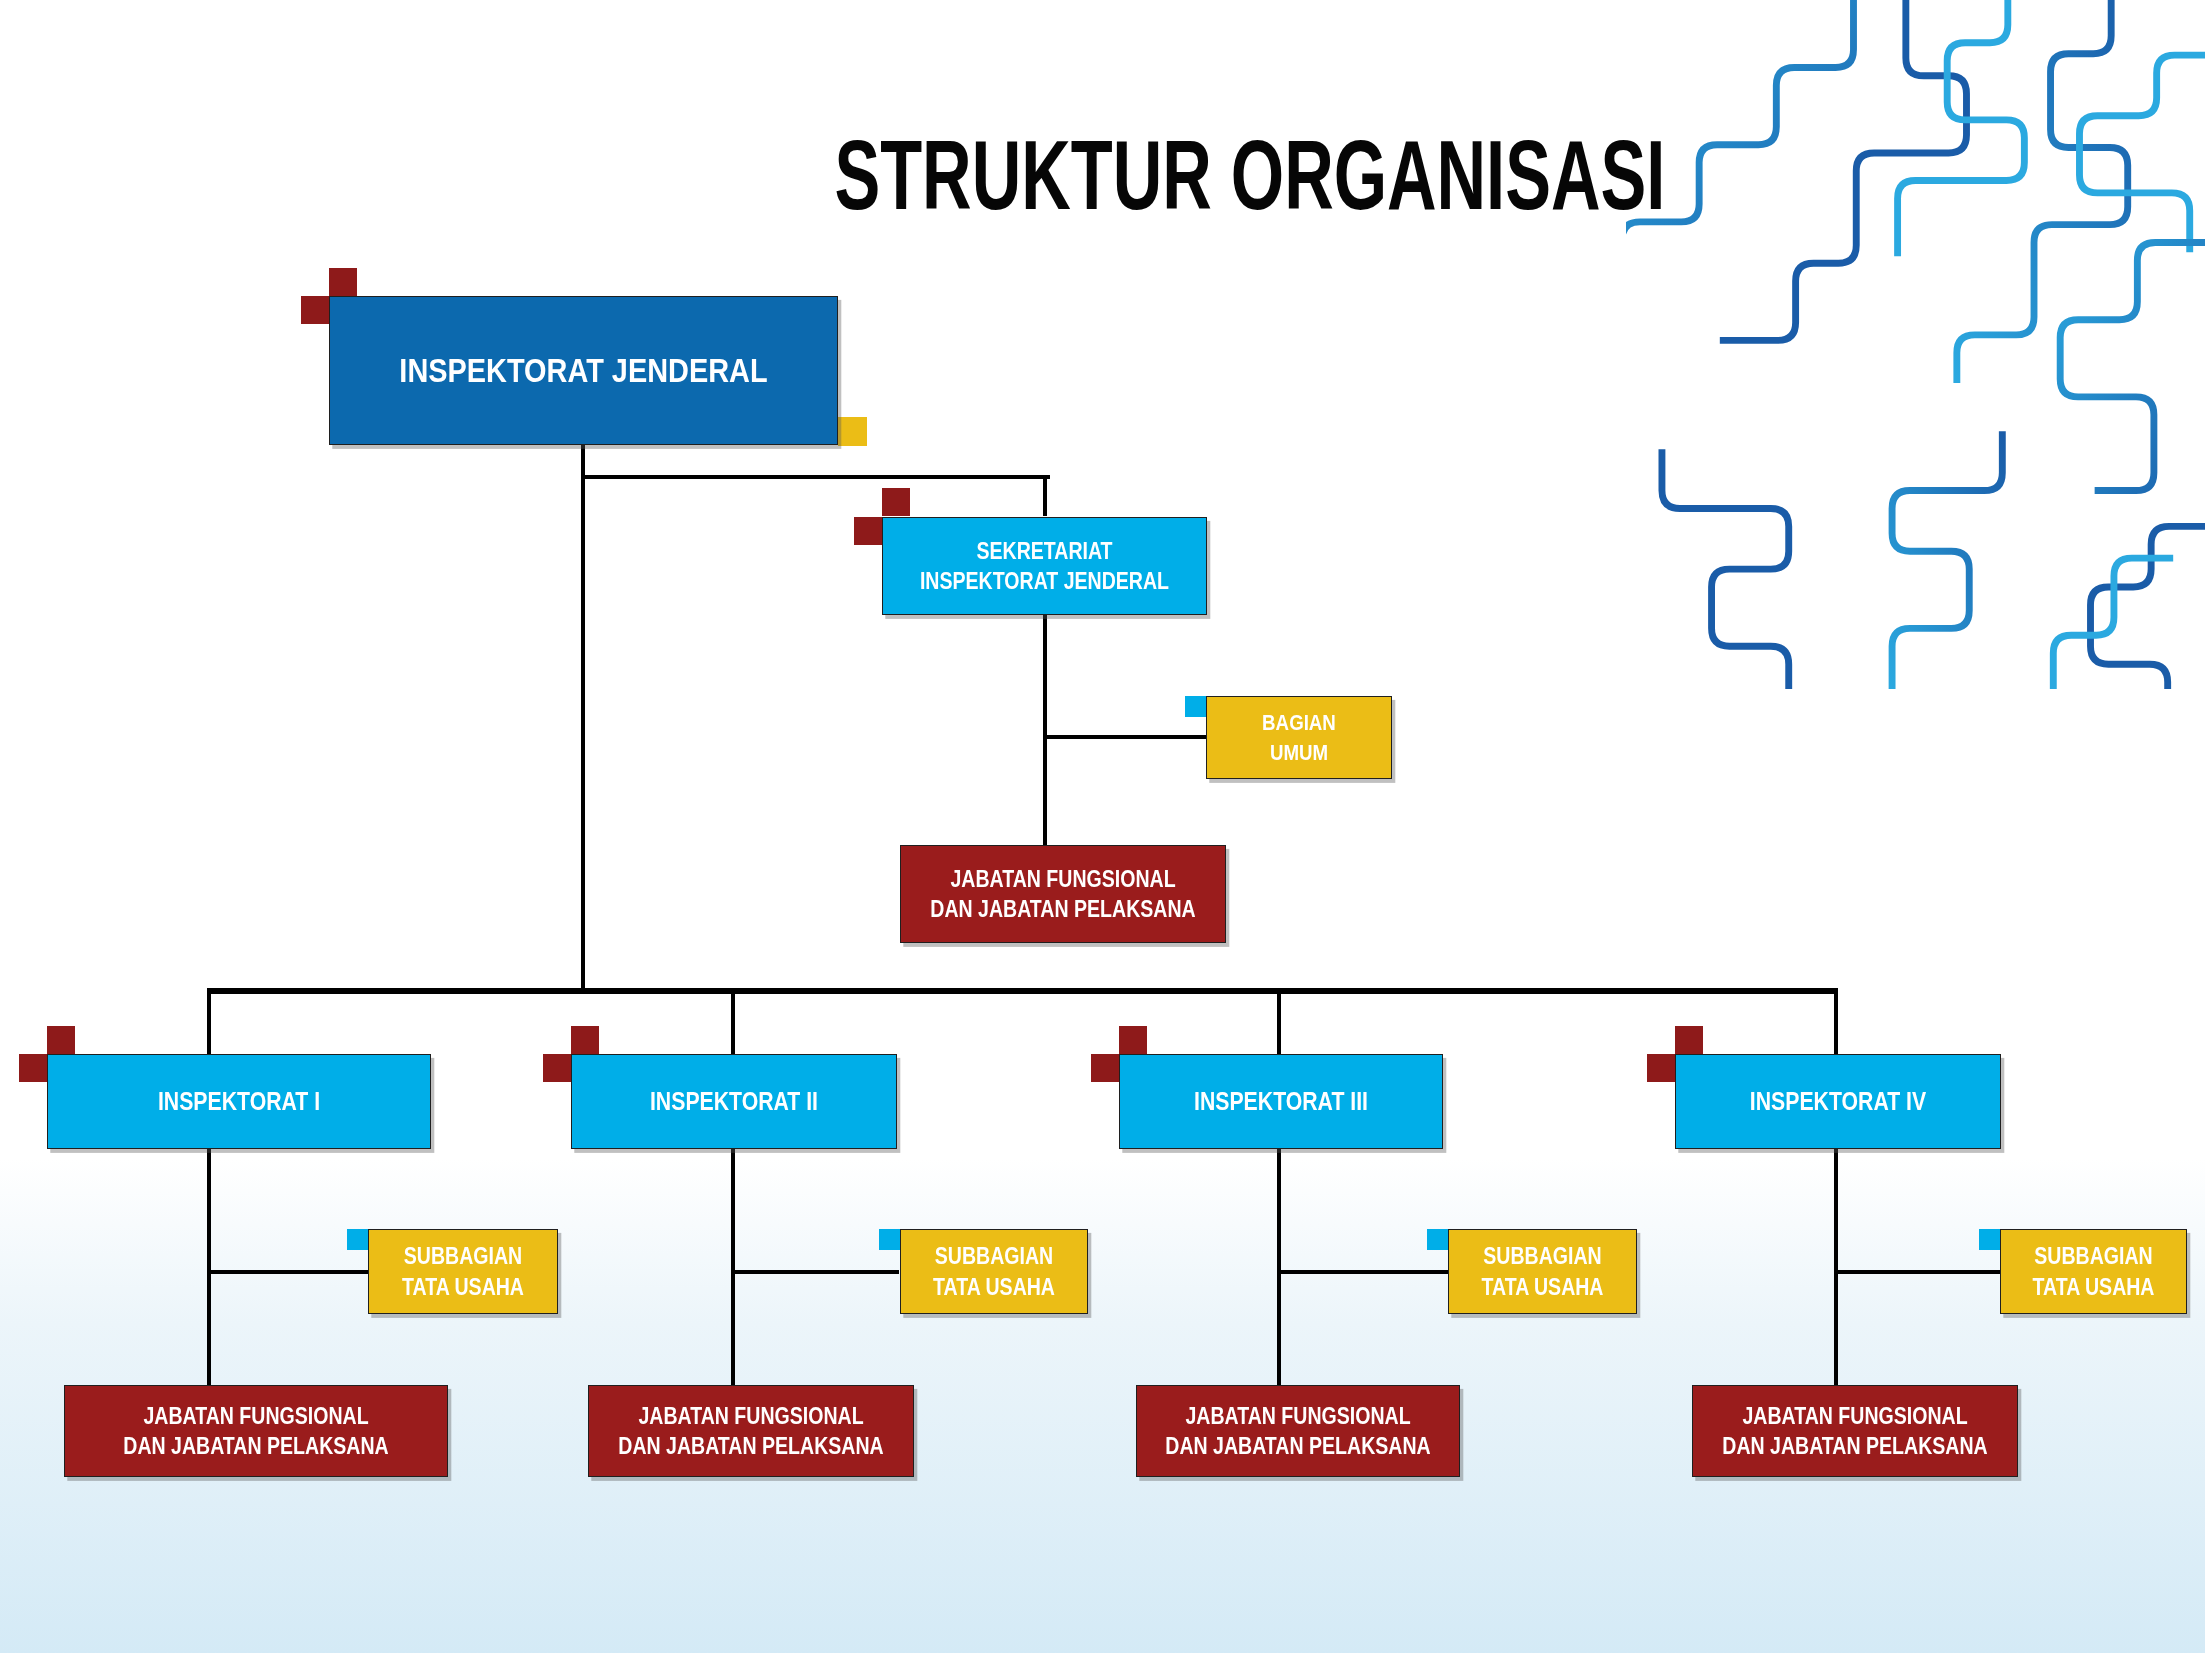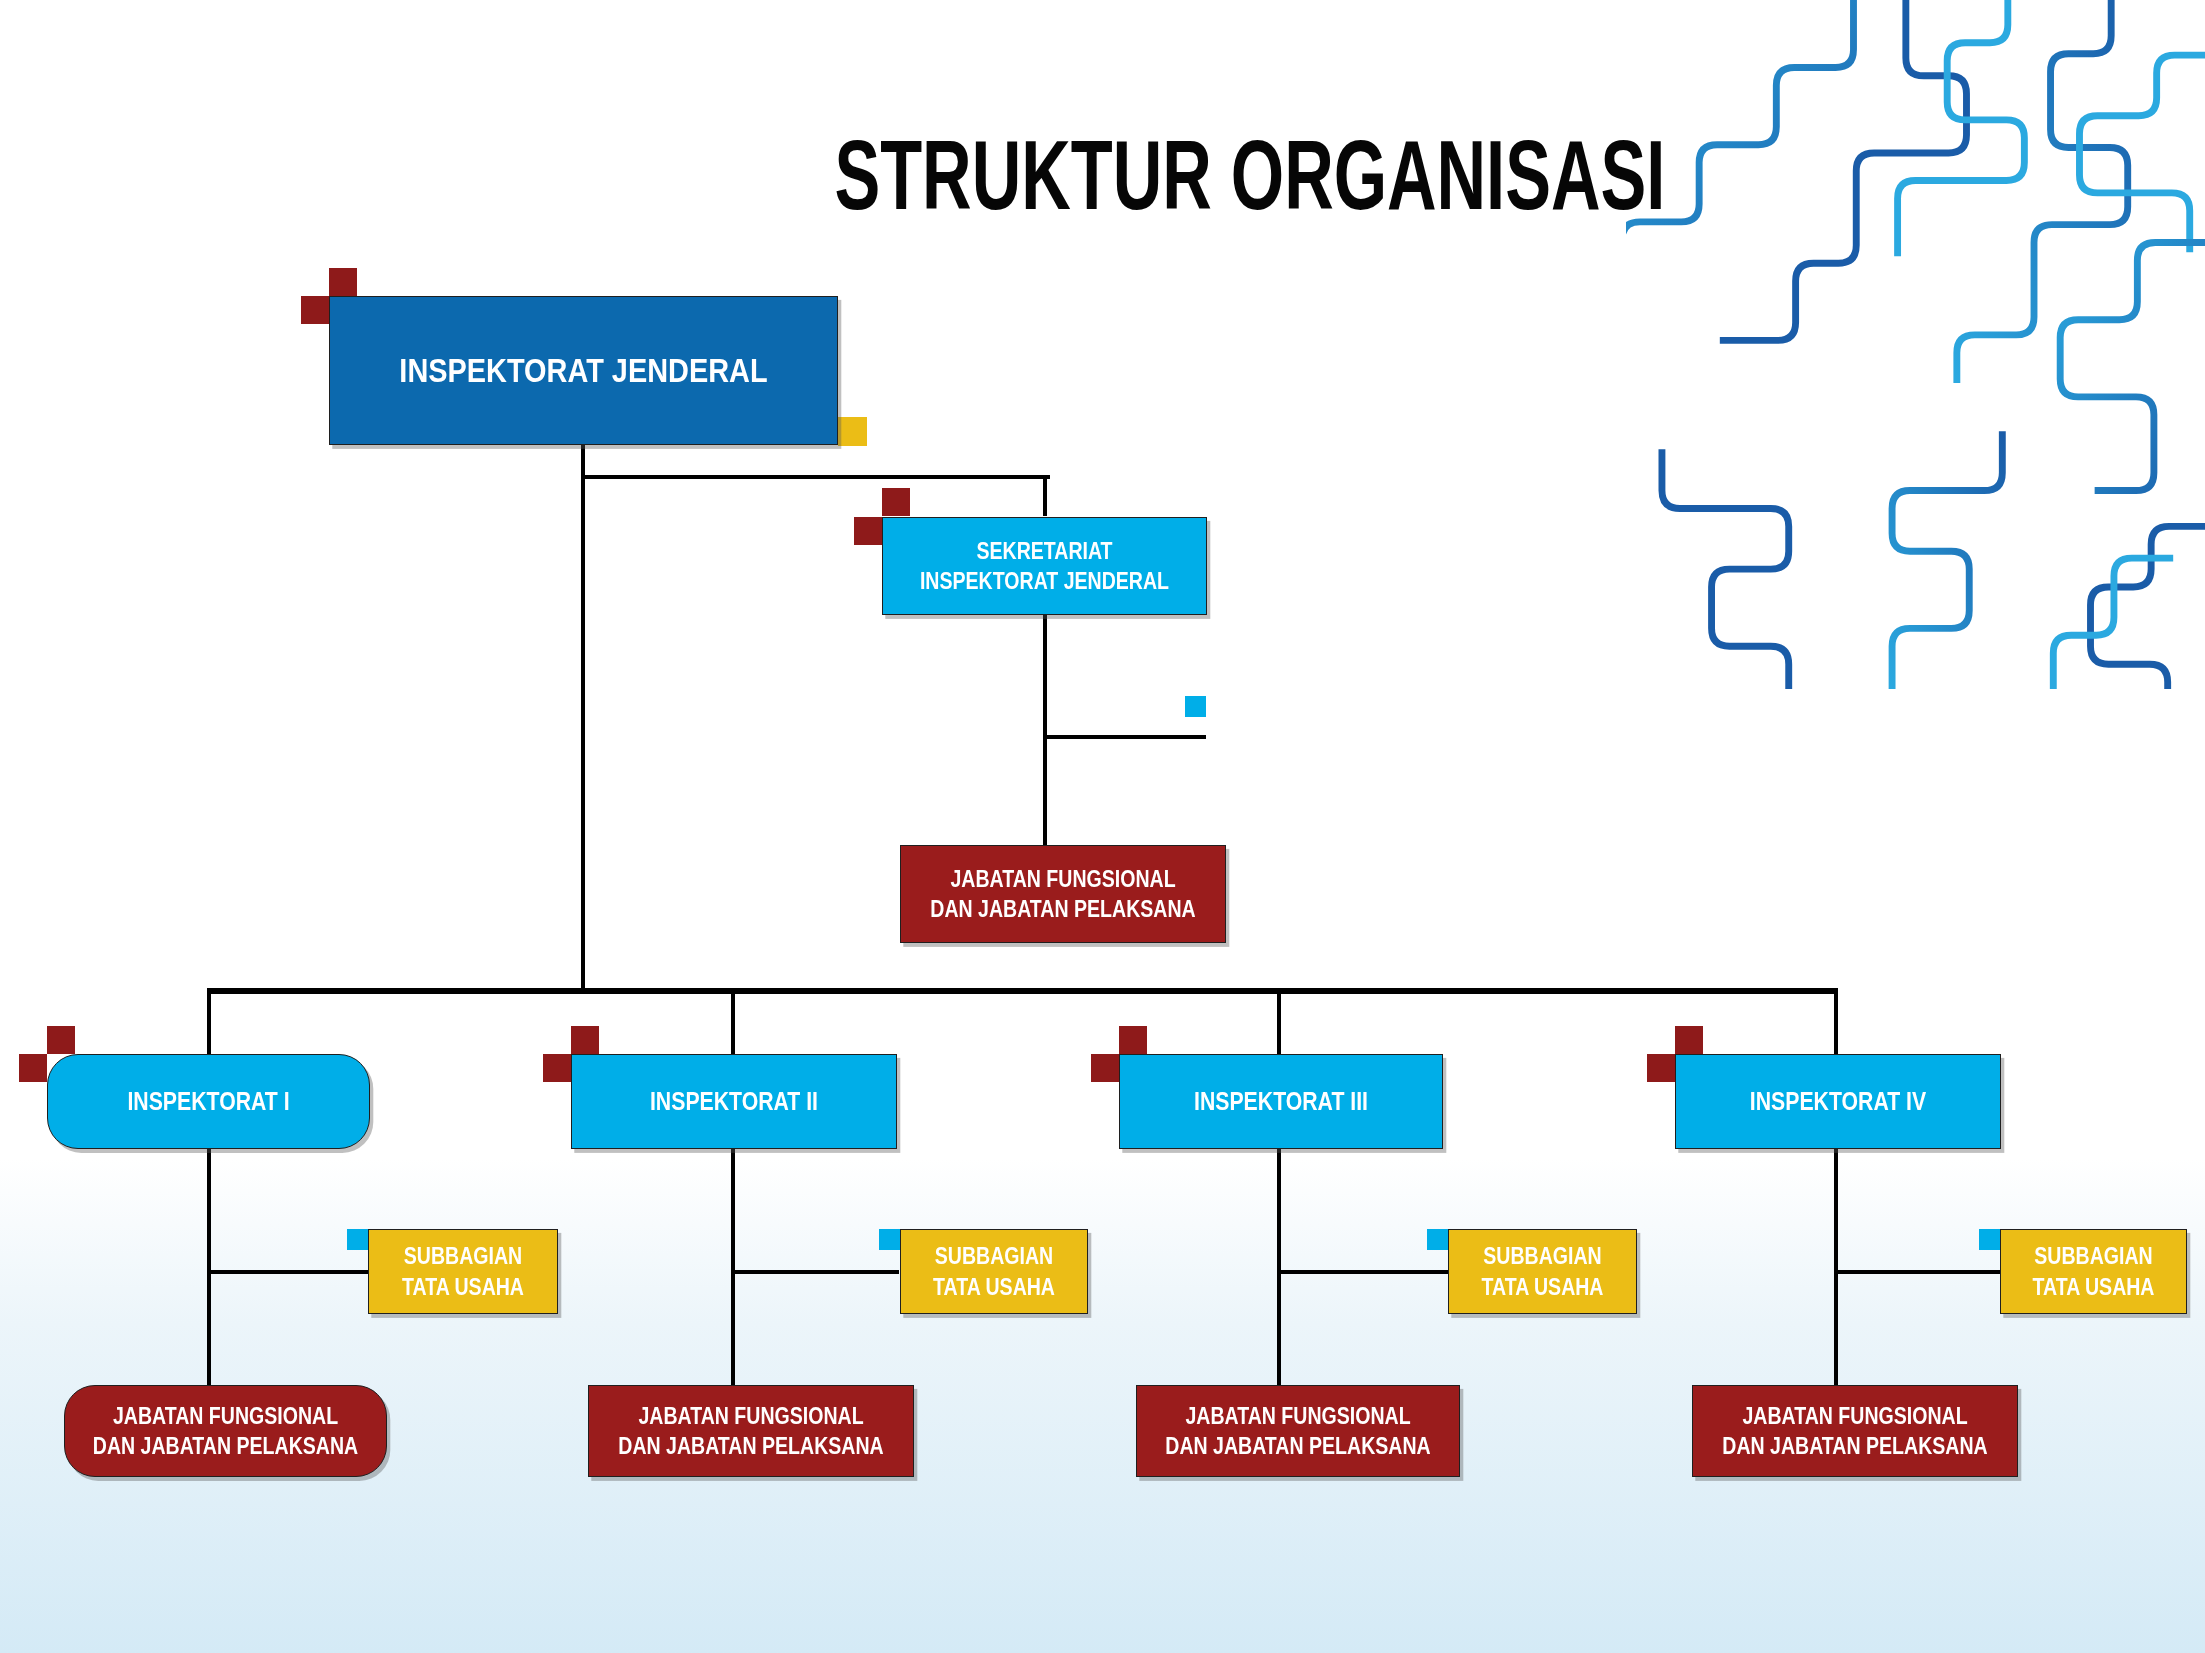--- a/index.html
+++ b/index.html
@@ -32,21 +32,21 @@
   .acc-gold { width:29px; height:29px; background:#EBBD16; }
   .pattern { position:absolute; top:0; right:0; width:579px; height:689px; }
   
   .b-root { left:329px;  top:296px;  width:509px; height:149px; font-size:34px; }
   .b-sek  { left:882px; top:517px;  width:325px; height:98px; font-size:23px; }
   .b-bag  { left:1206px; top:696px; width:186px; height:83px; font-size:22px; }
   .b-jabc { left:883px; top:845px; width:326px; height:98px; font-size:23px; }
   .b-insp { top:1054px; height:95px; font-size:25px; }
   .b-sub  { top:1229px; height:85px; font-size:23px; }
   .b-jb   { top:1385px; height:92px; font-size:23px; }
-  .i1 { left:47px;   width:323px;border-radius:31px; }
+  .i1 { left:47px;   width:384px; }
   .i2 { left:571px; width:326px;justify-content:center; }
   .i3 { left:1119px; width:324px; }
   .i4 { left:1675px; width:326px; }
   .s1 { left:368px;  width:190px; }
   .s2 { left:900px; width:188px; }
   .s3 { left:1448px; width:189px; }
   .s4 { left:2000px; width:187px; }
 </style>
 </head>
 <body>
@@ -125,20 +125,24 @@
 
   <div class="box blue b-root">
     <span class="lbl">INSPEKTORAT JENDERAL</span>
   </div>
 
   <div class="box cyanbg b-sek">
     <span class="lbl">SEKRETARIAT
 INSPEKTORAT JENDERAL</span>
   </div>
 
+  <div class="box goldbg b-bag">
+    <span class="lbl">BAGIAN
+UMUM</span>
+  </div>
 
   <div class="box maroon b-jabc">
     <span class="lbl">JABATAN FUNGSIONAL
 DAN JABATAN PELAKSANA</span>
   </div>
 
   <div class="box cyanbg b-insp i1">
     <span class="lbl">INSPEKTORAT I</span>
   </div>
   <div class="box cyanbg b-insp i2">

